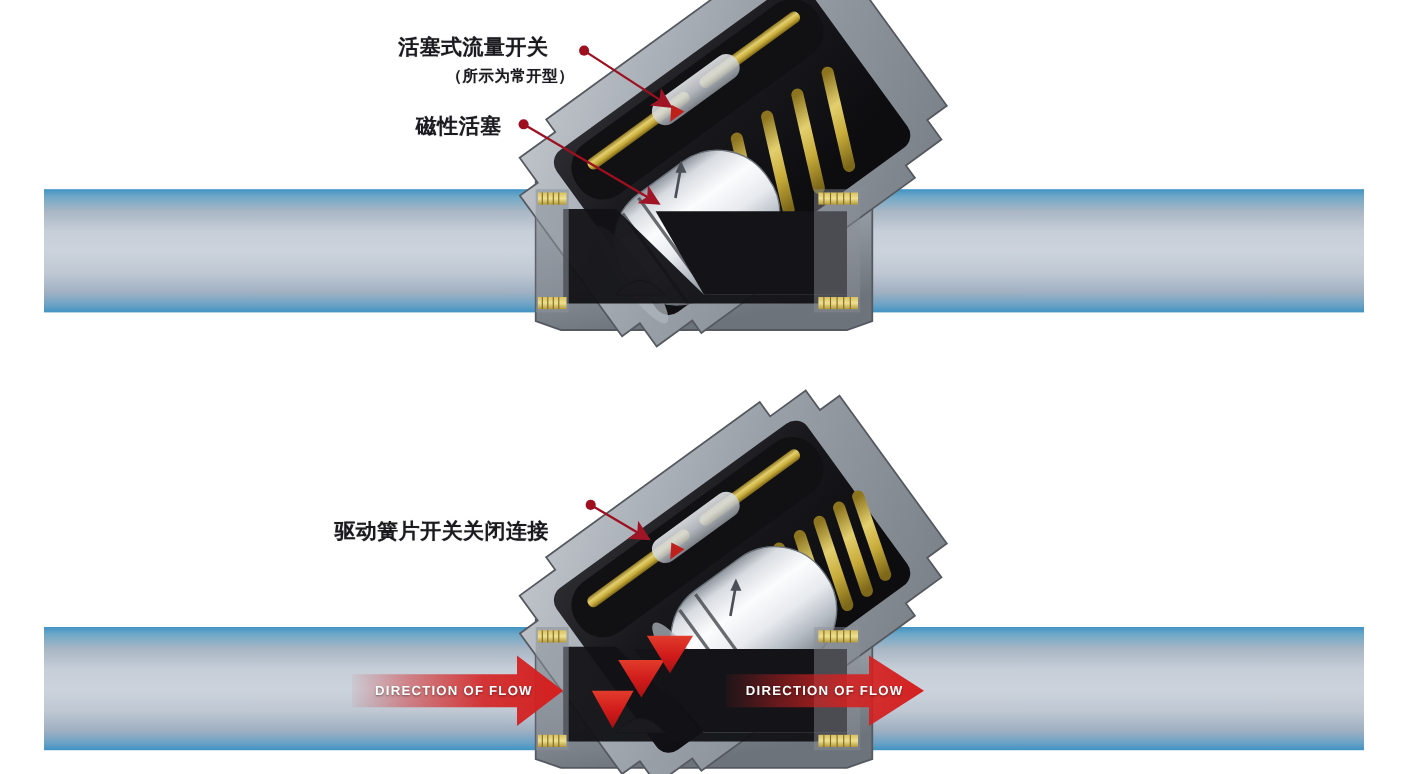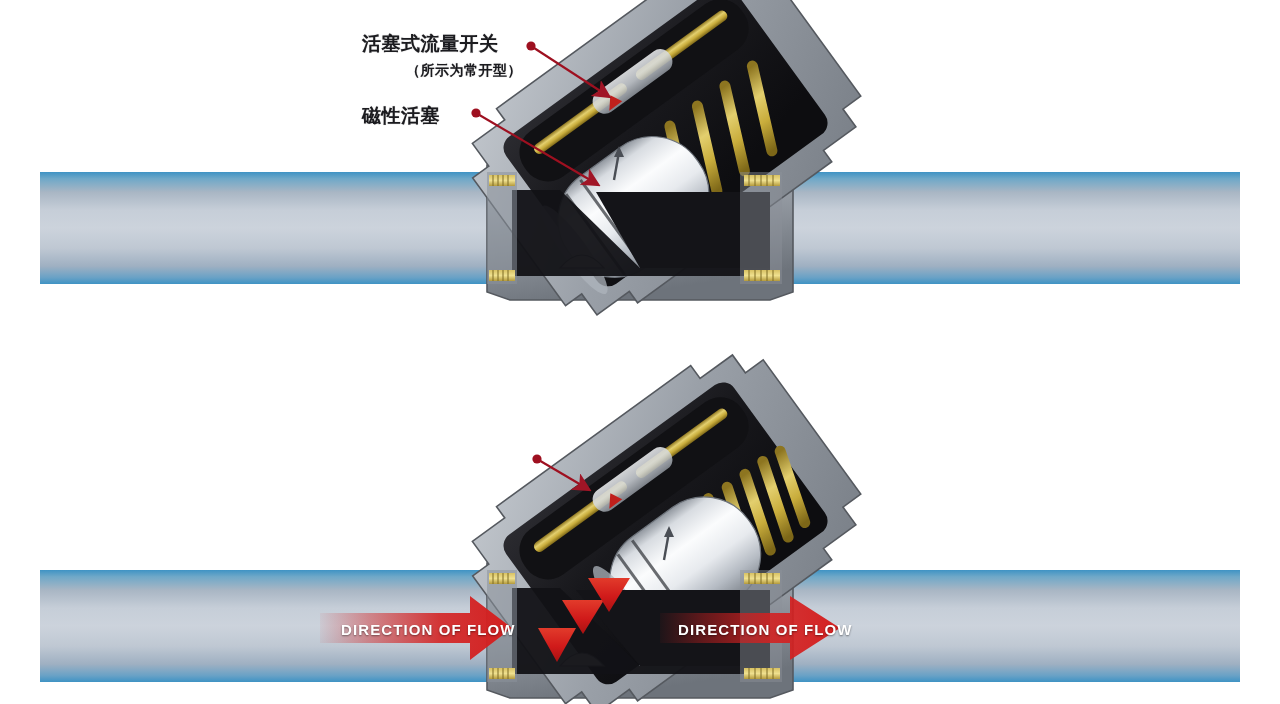--- a/index.html
+++ b/index.html
@@ -25,21 +25,21 @@
   }
   .cn-title{font-size:19px;}
   .cn-sub{font-size:14px;margin-left:20px;}
   .cn-note{font-size:19px;}
 
   .flow-text{
     position:absolute;
     color:#ffffff;
     font-family:"Liberation Sans","DejaVu Sans",sans-serif;
     font-weight:bold;
-    font-size:15px;
+    font-size:12px;
     letter-spacing:1.1px;
     white-space:nowrap;
     text-shadow:0 1px 2px rgba(0,0,0,.45);
   }
 </style>
 </head>
 <body>
 
 <div class="stage">
 
@@ -327,21 +327,22 @@
       <circle cx="537" cy="459" r="4.6" fill="#9e1020"></circle>
       <line x1="537" y1="459" x2="588" y2="489" stroke="#9e1020" stroke-width="2.1" marker-end="url(#leadArrow)"></line>
     </g>
   </g>
 </svg>
 
 <div class="cn-label cn-title" style="left:362px;top:32px;">活塞式流量开关</div>
 
 <div class="cn-label cn-sub" style="left:386px;top:62px;">（所示为常开型）</div>
 
-<div class="cn-label cn-title" style="left:362px;top:104px;">磁性活塞</div>
-
-
+<div class="cn-label cn-title" style="left:378px;top:104px;">磁性活塞</div>
+
+
+<div class="cn-label cn-note" style="left:304px;top:472px;">驱动簧片开关关闭连接</div>
 
 <div class="flow-text" style="left:341px;top:621px;">DIRECTION OF FLOW</div>
 
 <div class="flow-text" style="left:678px;top:621px;">DIRECTION OF FLOW</div>
 
 </div>
 
 </body></html>

